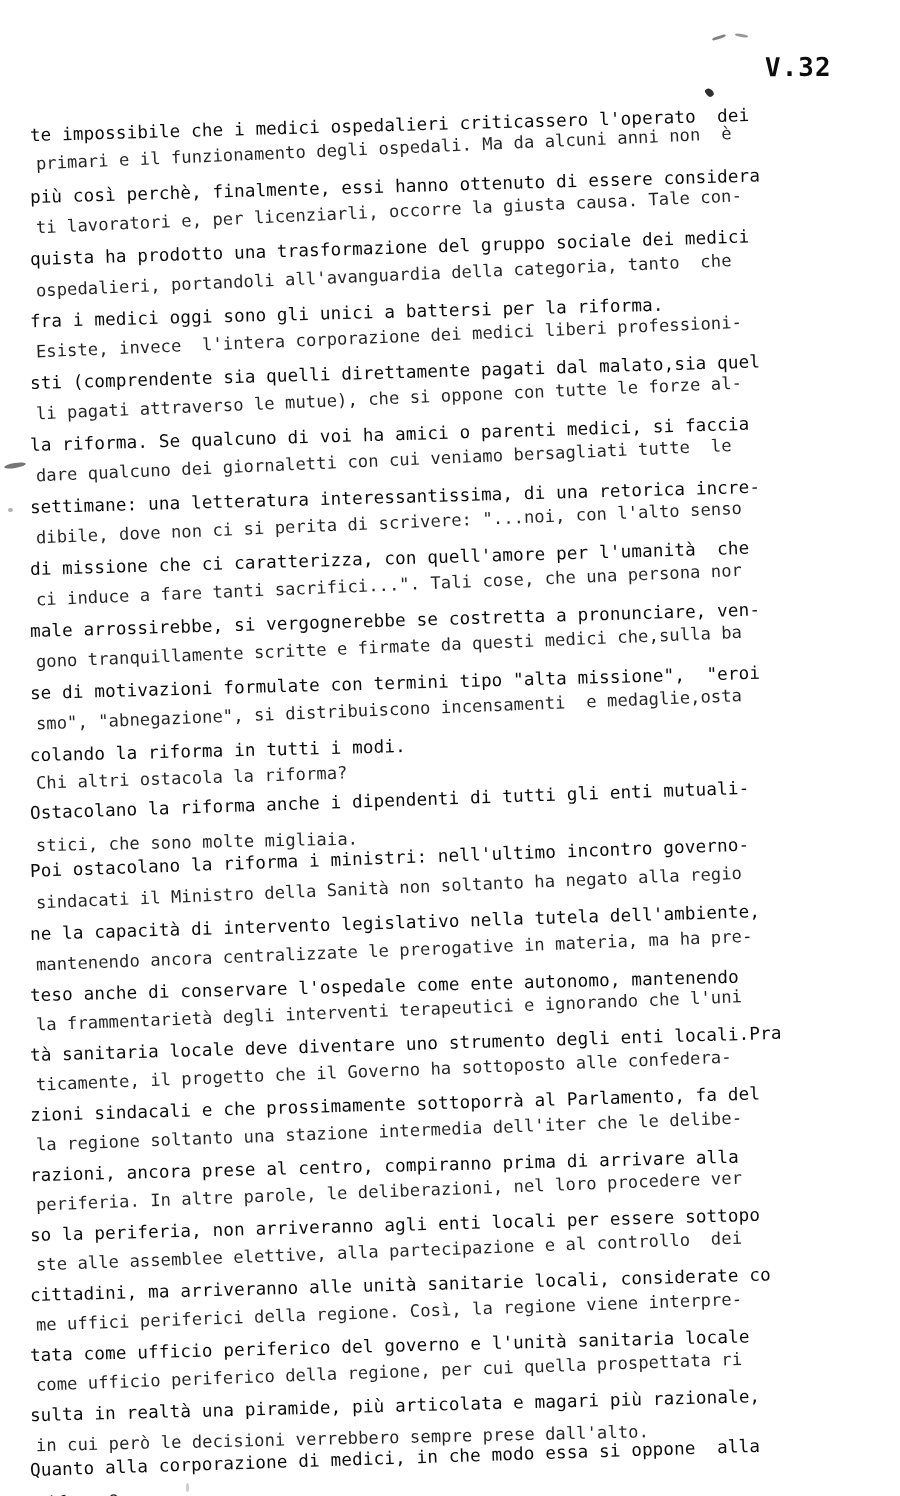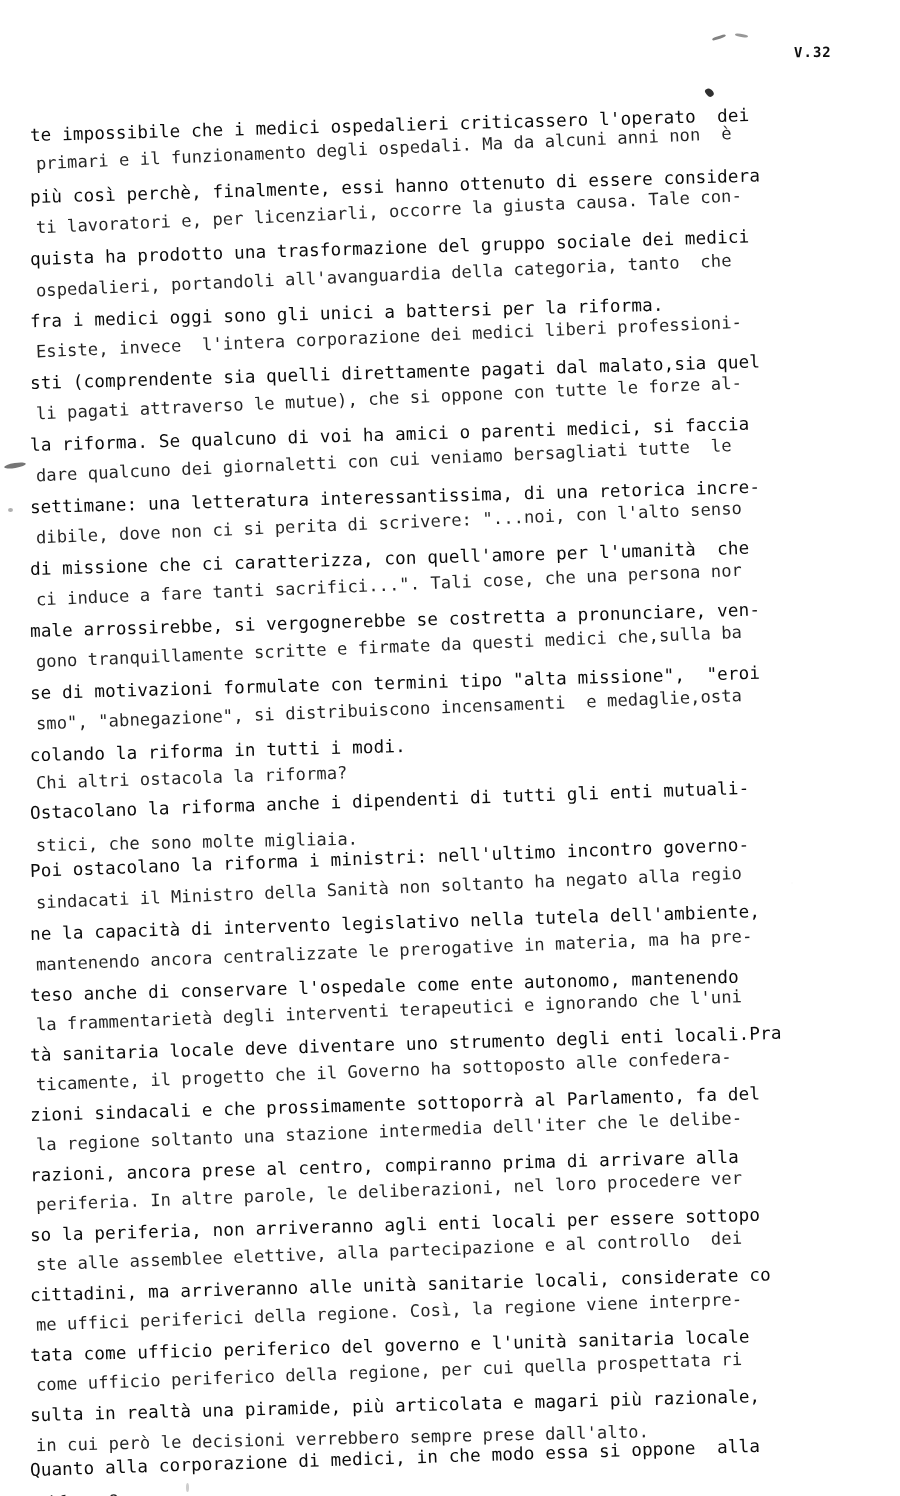--- a/index.html
+++ b/index.html
@@ -21,23 +21,23 @@
     background-image:
       radial-gradient(circle at 13% 31%, rgba(0,0,0,0.018) 0 1px, transparent 1px),
       radial-gradient(circle at 67% 12%, rgba(0,0,0,0.015) 0 1px, transparent 1px),
       radial-gradient(circle at 41% 78%, rgba(0,0,0,0.015) 0 1px, transparent 1px),
       radial-gradient(circle at 88% 59%, rgba(0,0,0,0.012) 0 1px, transparent 1px);
   }
 
   
   #pagenum {
     position: absolute;
-    top: 44px;
+    top: 52px;
     right: 68px;
-    font-size: 14px;
+    font-size: 26px;
     letter-spacing: 1px;
     font-weight: 700;
     color: #0d0d0d;
     transform: rotate(-0.4deg);
   }
 
   
   .speck {
     position: absolute;
     background: #1a1a1a;

